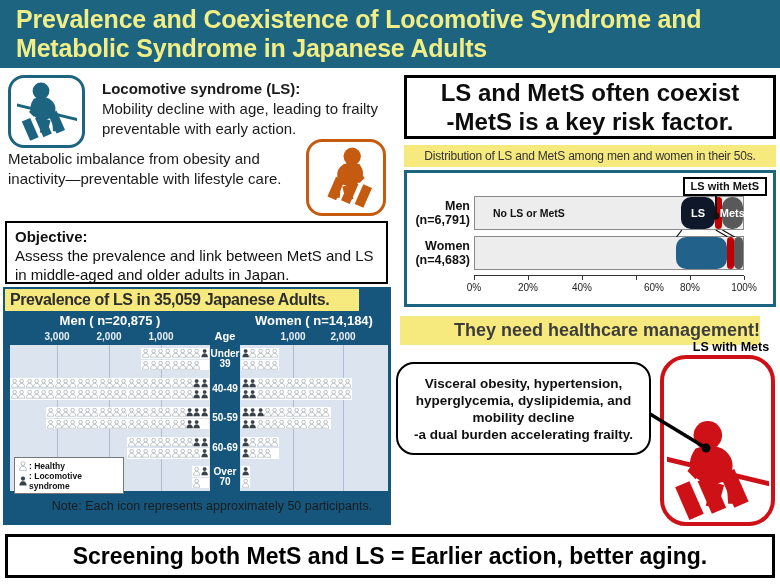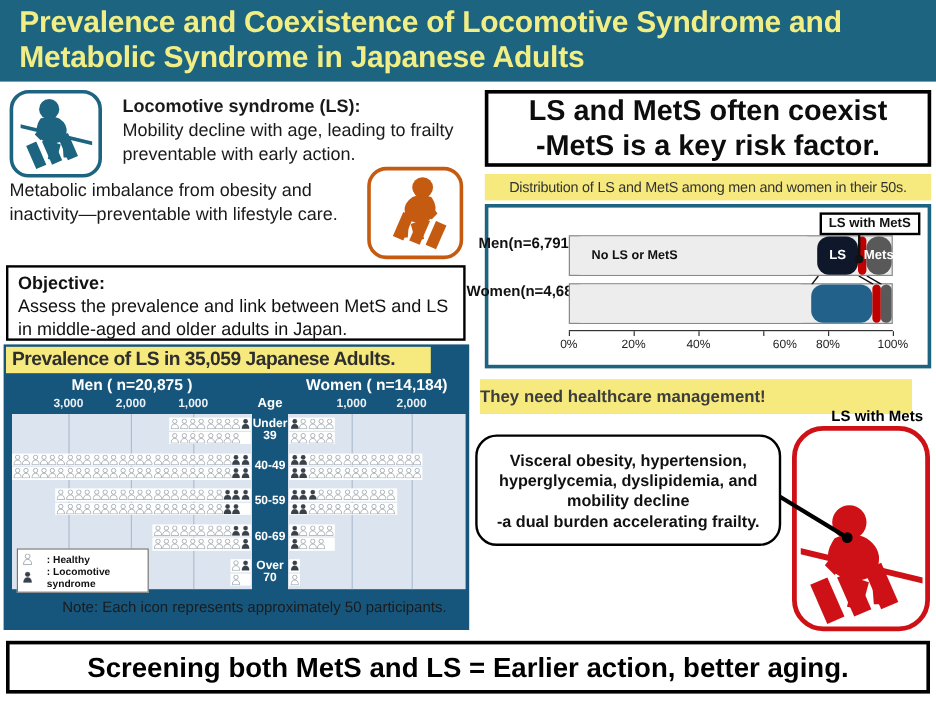--- a/index.html
+++ b/index.html
@@ -52,47 +52,47 @@
   #women-icons{left:237px;width:148px;align-items:flex-start;}
   #age-labels{position:absolute;left:207px;top:58px;width:30px;height:146px;display:flex;flex-direction:column;justify-content:space-between;padding:3px 0;}
   .age-label{height:22px;display:flex;flex-direction:column;justify-content:center;align-items:center;color:#fff;font-weight:700;font-size:10px;line-height:10px;text-align:center;}
   .pgroup{display:flex;flex-direction:column;gap:1px;}
   .prow{display:flex;background:#fff;padding:0 1px;}
   .prow svg{width:7.3px;height:10.5px;flex:none;}
   svg.person-w{fill:#fff;stroke:#8C979E;stroke-width:0.8;}
   svg.person-d{fill:#39424A;stroke:#39424A;stroke-width:0.3;}
   #pyr-legend{position:absolute;left:11px;top:170px;width:110px;height:37px;background:#fff;border:1px solid #777;
     padding:3px 4px;font-size:8.5px;font-weight:700;color:#111;display:flex;flex-direction:column;justify-content:space-around;z-index:3;}
-  .legend-row{display:flex;align-items:center;gap:12px;}
+  .legend-row{display:flex;align-items:center;gap:2px;}
   .legend-row svg{width:8px;height:10px;flex:none;}
   #pyr-note{position:absolute;left:0;top:212px;width:388px;text-align:center;color:#1b1b1b;font-size:12.5px;padding-left:30px;}
 
   
   #coexist-box{left:404px;top:75px;width:372px;height:64px;border:3px solid #000;background:#fff;
     display:flex;flex-direction:column;align-items:center;justify-content:center;font-weight:700;font-size:24px;line-height:29px;color:#0d0d0d;}
   #dist-title{left:404px;top:145px;width:372px;height:22px;background:#F6E97E;color:#333;
     font-weight:400;font-size:12px;line-height:22px;text-align:center;letter-spacing:-0.2px;}
   #dist-box{left:404px;top:170px;width:372px;height:137px;border:3px solid #1D6480;background:#fff;}
   #dist-callout{position:absolute;right:6px;top:4px;border:2px solid #000;background:#fff;font-size:11px;font-weight:700;height:19px;line-height:15px;padding:0 6px;z-index:2;}
   #callout-arrow{position:absolute;left:304px;top:22px;width:10px;height:26px;z-index:2;}
-  .bar-label{position:absolute;left:0;width:63px;text-align:right;font-weight:700;font-size:12.5px;line-height:14px;display:flex;flex-direction:row;justify-content:center;}
+  .bar-label{position:absolute;left:0;width:63px;text-align:right;font-weight:700;font-size:12.5px;line-height:14px;display:flex;flex-direction:column;justify-content:center;}
   #lbl-men{top:23px;height:34px;}
   #lbl-women{top:63px;height:34px;}
   .hbar{position:absolute;left:67px;width:270px;height:34px;display:flex;border:1px solid #8a8a8a;background:#EDEDED;}
   #bar-men{top:23px;}
   #bar-women{top:63px;}
   .seg{height:100%;display:flex;align-items:center;justify-content:center;font-weight:700;font-size:11px;border-radius:10px;}
   .seg.first{justify-content:flex-start;padding-left:18px;font-size:10.5px;}
   #connectors{position:absolute;left:67px;top:57px;width:270px;height:7px;}
   #dist-axis{position:absolute;left:67px;top:102px;width:270px;height:26px;border-top:1.5px solid #333;}
   .axtick{position:absolute;top:0;width:1px;height:4px;background:#333;}
   .axlabel{position:absolute;top:6px;transform:translateX(-50%);font-size:10px;color:#222;}
 
   #manage-banner{left:400px;top:316px;width:360px;height:29px;background:#F6E97E;color:#3D3D3D;
-    font-weight:700;font-size:14px;line-height:29px;text-align:left;}
+    font-weight:700;font-size:18px;line-height:29px;text-align:right;}
   #lswm-label{left:684px;top:340px;width:94px;text-align:center;font-weight:700;font-size:12.5px;color:#000;}
   #bubble{left:396px;top:362px;width:255px;height:93px;border:2.5px solid #000;border-radius:18px;background:#fff;
     display:flex;flex-direction:column;align-items:center;justify-content:center;font-weight:700;font-size:13.5px;line-height:17px;text-align:center;z-index:2;}
   #bubble-pointer{left:648px;top:406px;width:66px;height:52px;z-index:3;}
   #red-box{left:660px;top:355px;width:115px;height:171px;border:4px solid #CE1117;border-radius:26px;background:#fff;
     display:flex;align-items:flex-end;justify-content:center;overflow:hidden;}
 
   
   #conclusion-box{left:5px;top:534px;width:770px;height:44px;border:3px solid #000;background:#fff;
     display:flex;align-items:center;justify-content:center;font-weight:700;font-size:23px;color:#000;}

